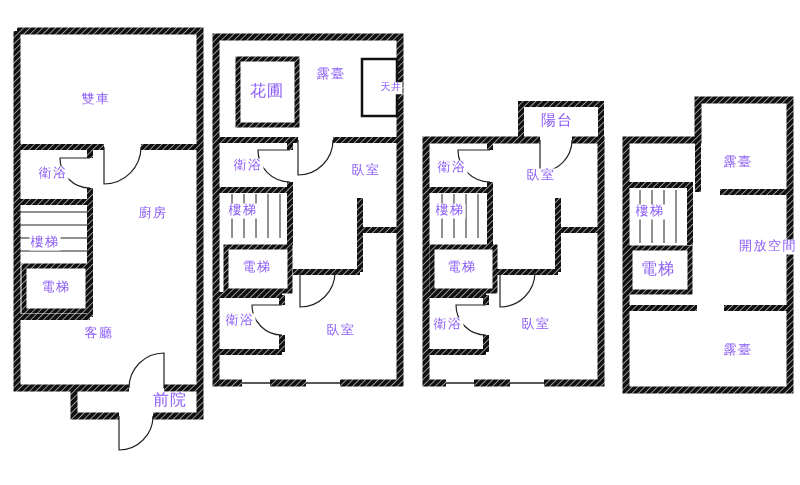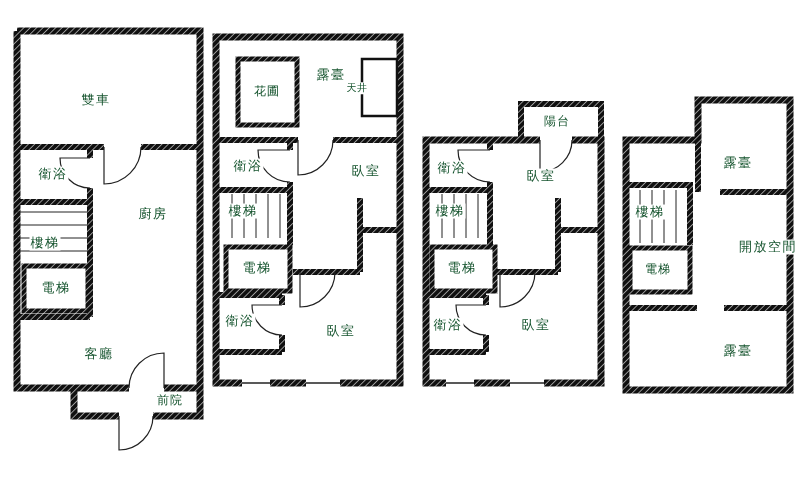--- a/index.html
+++ b/index.html
@@ -8,30 +8,31 @@
     background:#ffffff;
     font-family:"DejaVu Sans","Liberation Sans",sans-serif;
     position:relative;overflow:hidden;
   }
   .stage{position:absolute;inset:0}
   .stage svg{position:absolute;left:0;top:0}
   .room-label{
     position:absolute;
     transform:translate(-50%,-50%);
     font-size:13px;
-    color:#14532d;
+    color:#8b5cf6;
     letter-spacing:1.5px;
     white-space:nowrap;
     background:#ffffff;
     padding:0 1px;
     line-height:1.15;
+    font-family:Liberation Mono, monospace;
   }
   .room-label.s10{font-size:10px;letter-spacing:0.5px}
-  .room-label.s11{font-size:12px;letter-spacing:1px}
-  .room-label.s12{font-size:12px;letter-spacing:1px}
+  .room-label.s11{font-size:15px;letter-spacing:1px}
+  .room-label.s12{font-size:16px;letter-spacing:1px}
 </style>
 </head>
 <body>
 
 <div class="stage">
 
   <svg width="800" height="485" viewBox="0 0 800 485">
     <defs>
       <pattern id="wallHatch" width="4.5" height="4.5" patternUnits="userSpaceOnUse" patternTransform="rotate(45)">
         <rect width="4.5" height="4.5" fill="#101010"></rect>
@@ -102,26 +103,26 @@
       <path stroke="url(#wallHatch)" stroke-width="5" d="M630,248 H690 V292 H630 Z"></path>
       <path stroke="#222222" stroke-width="1" d="M640,190 V243 M652,190 V243 M664,190 V243 M676,190 V243"></path>
     </g>
   </svg>
 
   <div class="room-label" style="left:96px;top:100px">雙車</div>
   <div class="room-label" style="left:53px;top:174px">衛浴</div>
   <div class="room-label" style="left:153px;top:214px">廚房</div>
   <div class="room-label" style="left:45px;top:243px">樓梯</div>
   <div class="room-label" style="left:56px;top:288px">電梯</div>
-  <div class="room-label" style="left:99px;top:354px">客廳</div>
+  <div class="room-label" style="left:99px;top:334px">客廳</div>
   <div class="room-label s12" style="left:170px;top:401px">前院</div>
 
   <div class="room-label s12" style="left:267px;top:92px">花圃</div>
   <div class="room-label" style="left:331px;top:75px">露臺</div>
-  <div class="room-label s10" style="left:357px;top:88px">天井</div>
+  <div class="room-label s10" style="left:391px;top:88px">天井</div>
   <div class="room-label" style="left:248px;top:166px">衛浴</div>
   <div class="room-label" style="left:366px;top:171px">臥室</div>
   <div class="room-label" style="left:243px;top:211px">樓梯</div>
   <div class="room-label" style="left:257px;top:268px">電梯</div>
   <div class="room-label" style="left:240px;top:321px">衛浴</div>
   <div class="room-label" style="left:341px;top:331px">臥室</div>
 
   <div class="room-label s11" style="left:557px;top:122px">陽台</div>
   <div class="room-label" style="left:452px;top:168px">衛浴</div>
   <div class="room-label" style="left:541px;top:176px">臥室</div>

